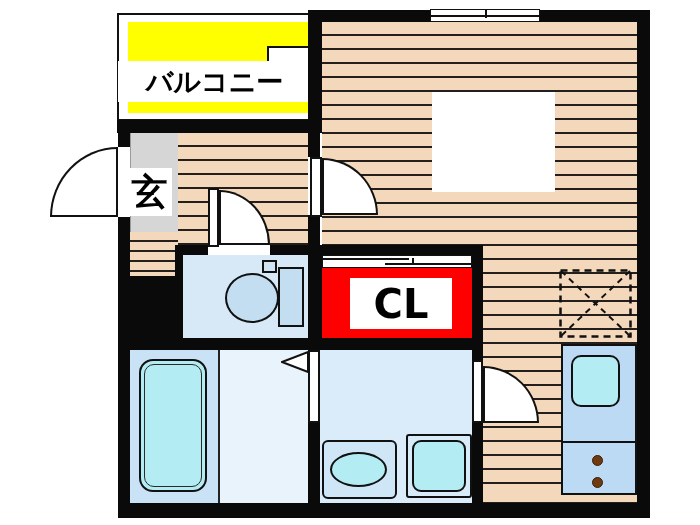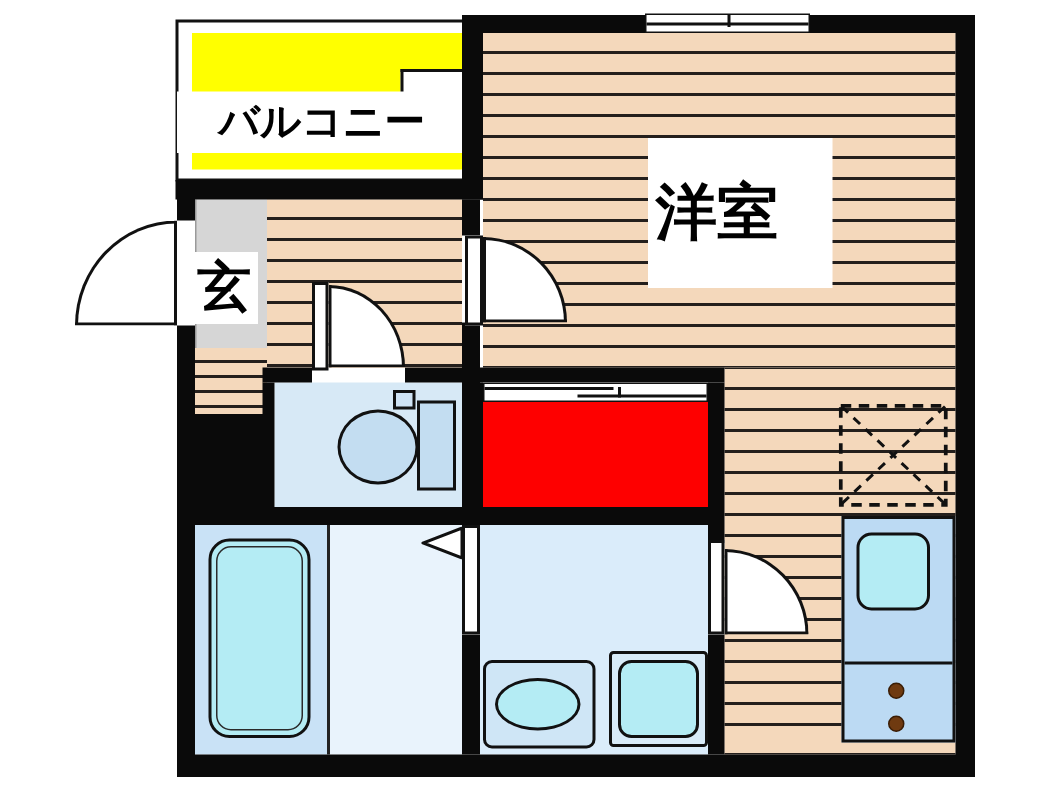--- a/index.html
+++ b/index.html
@@ -116,17 +116,19 @@
     <rect x="1.5" y="1.5" width="70" height="66" fill="none" stroke="#111" stroke-width="2.5" stroke-dasharray="7 5"></rect>
     <line x1="2" y1="2" x2="71" y2="67" stroke="#111" stroke-width="2" stroke-dasharray="6 5"></line>
     <line x1="71" y1="2" x2="2" y2="67" stroke="#111" stroke-width="2" stroke-dasharray="6 5"></line>
   </svg>
 
   <div class="abs lblbox" style="left:127px;top:168px;width:45px;height:48px;font-size:36px;">
     <span>玄</span>
   </div>
 
   <div class="abs lblbox" style="left:432px;top:92px;width:123px;height:100px;font-size:41px;flex-direction:column;align-items:flex-start;padding-left:5px;">
-    <span>洋室</span>
   </div>
 
+  <div class="abs lblbox" style="left:350px;top:278px;width:102px;height:51px;font-size:40px;">
+    <span>CL</span>
+  </div>
 
 </div>
 
 </body></html>

